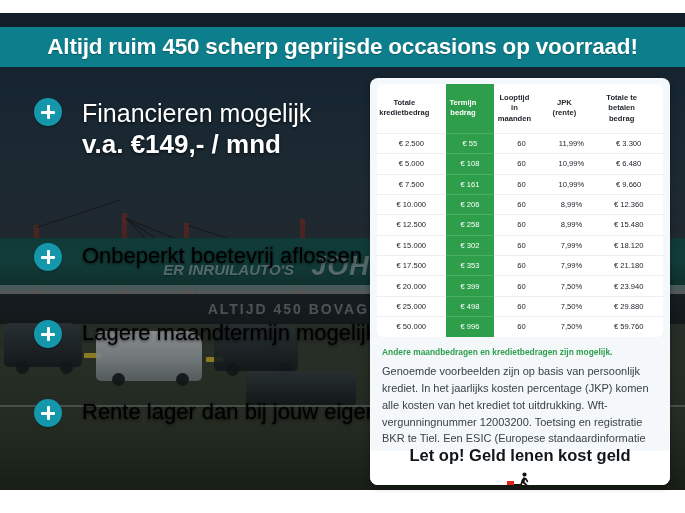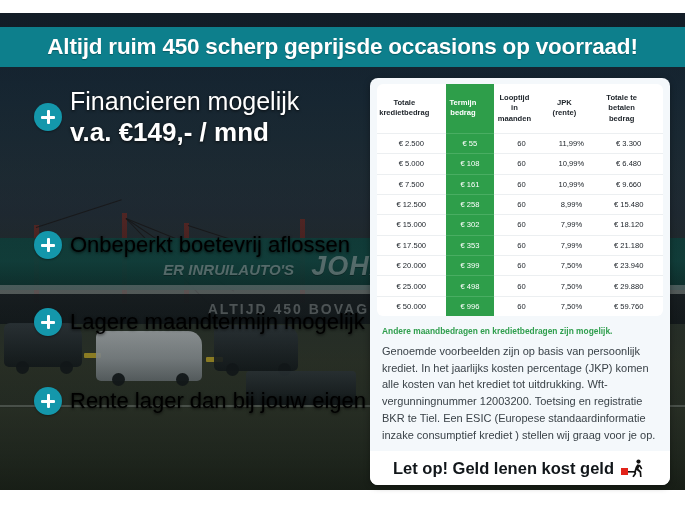--- a/index.html
+++ b/index.html
@@ -119,21 +119,21 @@
     white-space:nowrap;
     text-shadow:0 1px 1px rgba(0,0,0,.28);
   }
 
   
   .bullets{
     position:absolute; left:34px; top:86px; width:330px;
   }
   .bullet{
     position:absolute; left:0;
-    display:flex; align-items:center; gap:8px;
+    display:flex; gap:20px;margin-top:12px;
   }
   .b1{ top:0; }
   .b2{ top:145px; }
   .b3{ top:222px; }
   .b4{ top:301px; }
 
   .plus-icon{
     flex:0 0 auto;
     width:28px; height:28px; border-radius:50%;
     background:#1497ab;
@@ -223,20 +223,21 @@
     color:#3a4248;
     font-size:11px;
     line-height:1.52;
   }
   .warn{
     position:absolute; left:0; right:0; bottom:0;
     height:34px;
     display:flex; align-items:center; justify-content:center;
     gap:7px;
     background:#ffffff;
+    flex-direction:column;
   }
   .warn-text{
     font-size:16.5px; font-weight:700; color:#11161a; white-space:nowrap;
   }
   .warn-logo{
     position:relative; width:26px; height:19px; flex:0 0 auto;
   }
 </style>
 </head>
 <body>
@@ -367,20 +368,27 @@
               <td>€ 6.480</td>
             </tr>
             <tr>
               <td>€ 7.500</td>
               <td class="col-termijn">€ 161</td>
               <td>60</td>
               <td>10,99%</td>
               <td>€ 9.660</td>
             </tr>
             <tr>
+              <td>€ 10.000</td>
+              <td class="col-termijn">€ 206</td>
+              <td>60</td>
+              <td>8,99%</td>
+              <td>€ 12.360</td>
+            </tr>
+            <tr>
               <td>€ 12.500</td>
               <td class="col-termijn">€ 258</td>
               <td>60</td>
               <td>8,99%</td>
               <td>€ 15.480</td>
             </tr>
             <tr>
               <td>€ 15.000</td>
               <td class="col-termijn">€ 302</td>
               <td>60</td>

